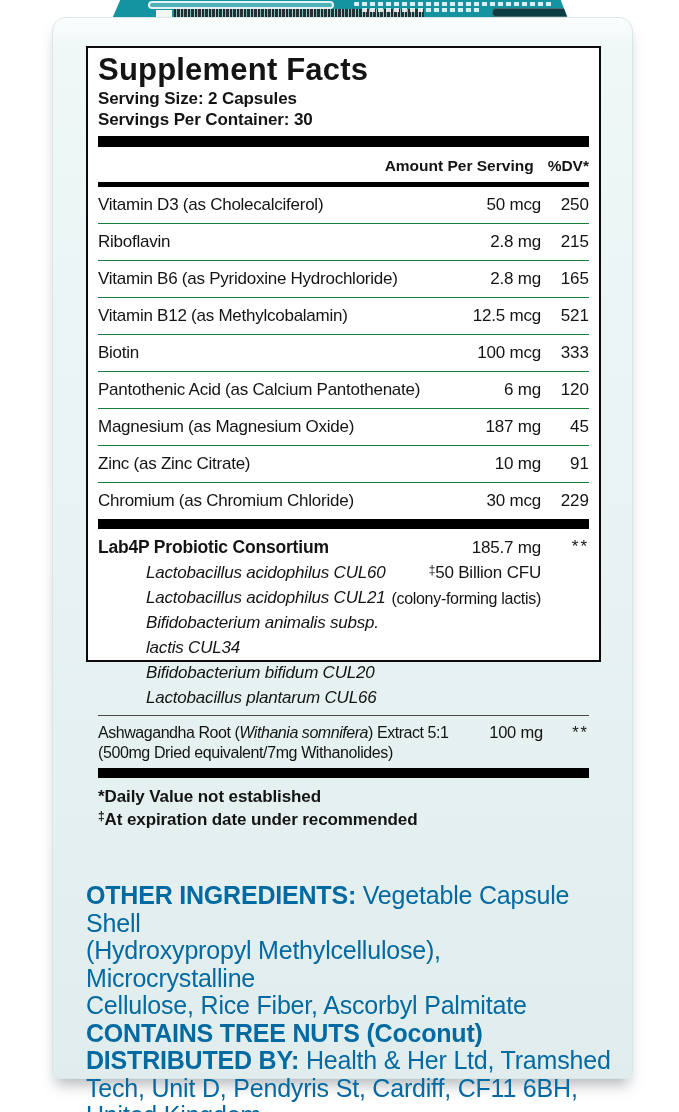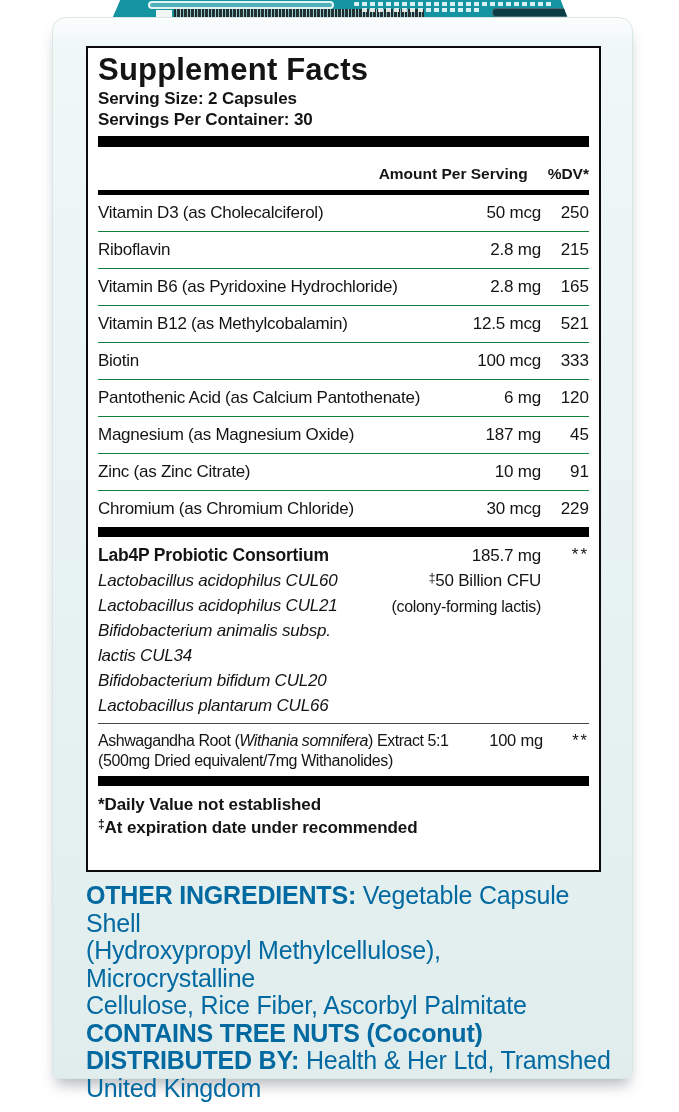--- a/index.html
+++ b/index.html
@@ -43,45 +43,45 @@
   
   .box-face{
     position:absolute;left:52px;top:17px;width:581px;height:1062px;
     border-radius:14px 14px 8px 8px;
     background:linear-gradient(180deg,#fbfdfd 0%,#eff7f7 3%,#e9f3f3 45%,#e1eded 100%);
     border:1px solid #d9e6e6;box-sizing:border-box;
     box-shadow:0 10px 14px -4px rgba(95,105,110,.45), inset 0 1px 0 rgba(255,255,255,.8);
   }
   
   .sf-panel{
-    position:absolute;left:86px;top:46px;width:515px;height:826px;
+    position:absolute;left:86px;top:46px;width:515px;height:616px;
     background:#ffffff;border:2px solid #0b0b0b;box-sizing:border-box;
     padding:3px 10px 8px 10px;
   }
   .sf-title{font-size:31px;font-weight:bold;letter-spacing:.2px;line-height:36px;margin-top:1px;}
   .sf-serving{font-size:17px;font-weight:bold;line-height:21px;letter-spacing:-.1px;}
   .bar-thick{height:11px;background:#000;margin-top:6px;}
   .bar-mid{height:5px;background:#000;}
   .bar-heavy{height:10px;background:#000;}
   .sf-colhead{
-    display:flex;justify-content:flex-end;align-items:baseline;gap:20px;
-    font-weight:bold;font-size:15.5px;padding:18px 0 7px 0;
+    display:flex;justify-content:flex-end;align-items:baseline;gap:14px;
+    font-weight:bold;font-size:15.5px;padding:10px 0 7px 0;
   }
   .nut-row{
     display:flex;align-items:baseline;padding:7px 0 8px 0;
     border-bottom:1px solid #15803d;
   }
   .nut-row.last{border-bottom:none;}
   .nut-name{flex:1;font-size:17px;letter-spacing:-.25px;line-height:21px;}
   .nut-amt{font-size:17px;text-align:right;white-space:nowrap;letter-spacing:-.2px;}
   .nut-dv{width:48px;font-size:17px;text-align:right;letter-spacing:0;}
   
   .prob{position:relative;padding:6px 0 5px 0;}
   .prob-name{font-size:17.5px;font-weight:bold;line-height:25px;letter-spacing:-.2px;}
-  .prob-strain{font-size:17px;font-style:italic;line-height:25px;letter-spacing:-.2px;}
+  .prob-strain{font-size:17px;font-style:italic;line-height:25px;letter-spacing:-.2px;margin-left:48px;}
   .prob-right{position:absolute;right:48px;top:6px;text-align:right;}
   .prob-amt{font-size:17px;line-height:25px;letter-spacing:-.2px;}
   .prob-cfu{font-size:17px;line-height:25px;letter-spacing:-.2px;}
   .prob-cfu-note{font-size:16px;line-height:24px;letter-spacing:-.3px;}
   .prob-dv{position:absolute;right:0;top:8px;width:46px;text-align:right;font-size:17px;letter-spacing:2px;}
   .thin-sep{border-top:1px solid #474747;}
   
   .ashwa{padding:6px 0 5px 0;}
   .ashwa-row{display:flex;align-items:baseline;}
   .ashwa-name{flex:1;font-size:16px;letter-spacing:-.45px;line-height:21px;white-space:nowrap;}
@@ -212,14 +212,15 @@
     <div class="foot-line"><span class="dag">‡</span><span>At expiration date under recommended</span></div>
   </div>
 </div>
 
 <div class="bottom-info">
   <div><span class="b">OTHER INGREDIENTS:</span><span> Vegetable Capsule Shell</span></div>
   <div>(Hydroxypropyl Methylcellulose), Microcrystalline</div>
   <div>Cellulose, Rice Fiber, Ascorbyl Palmitate</div>
   <div class="b">CONTAINS TREE NUTS (Coconut)</div>
   <div><span class="b">DISTRIBUTED BY:</span><span> Health &amp; Her Ltd, Tramshed</span></div>
+  <div>Tech, Unit D, Pendyris St, Cardiff, CF11 6BH,</div>
   <div>United Kingdom</div>
 </div>
 
 </body></html>

